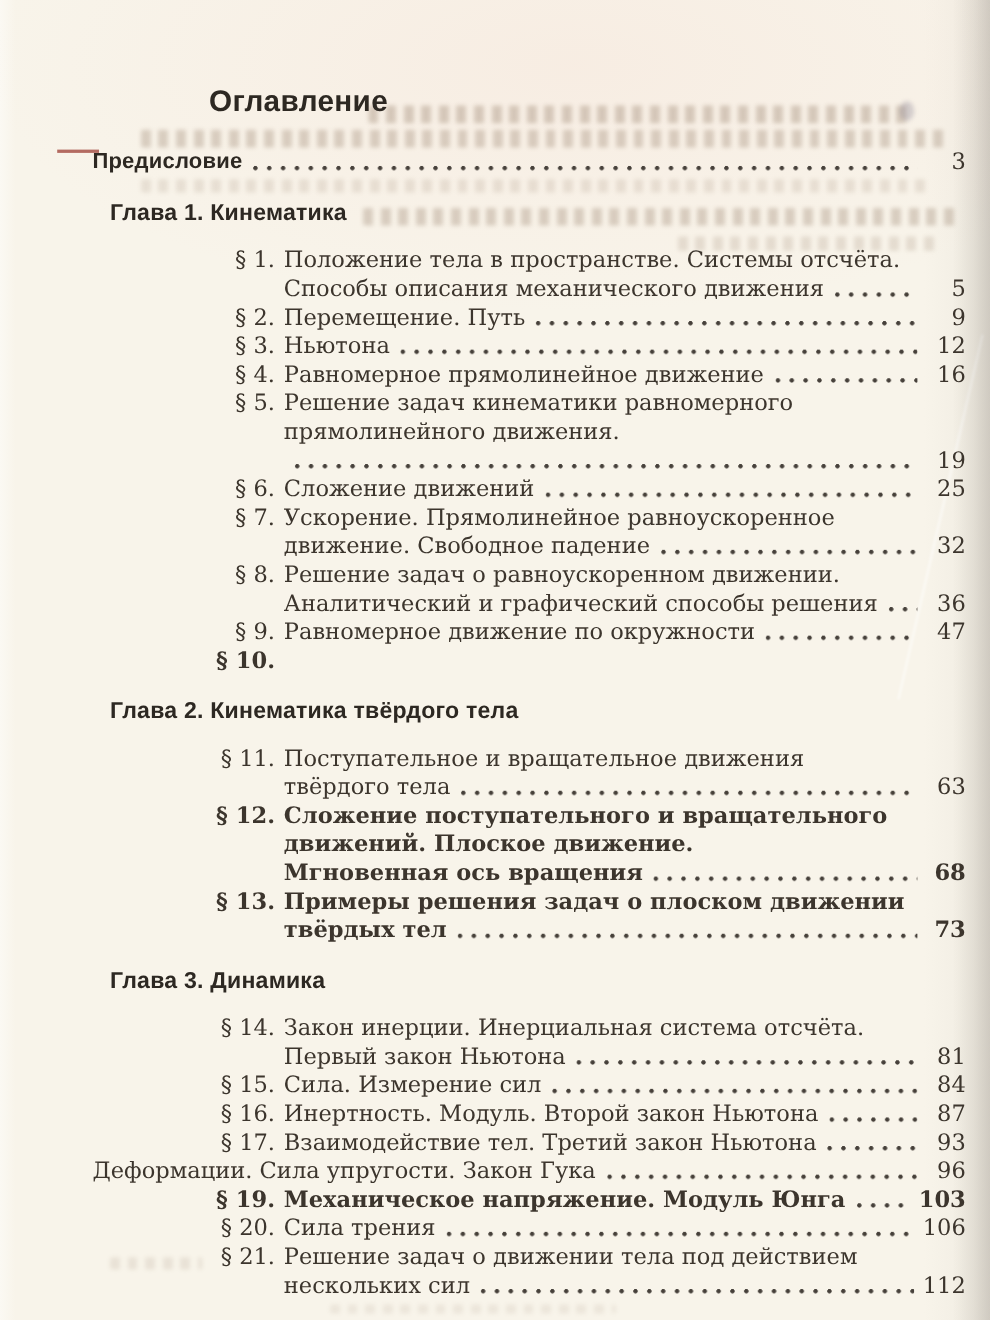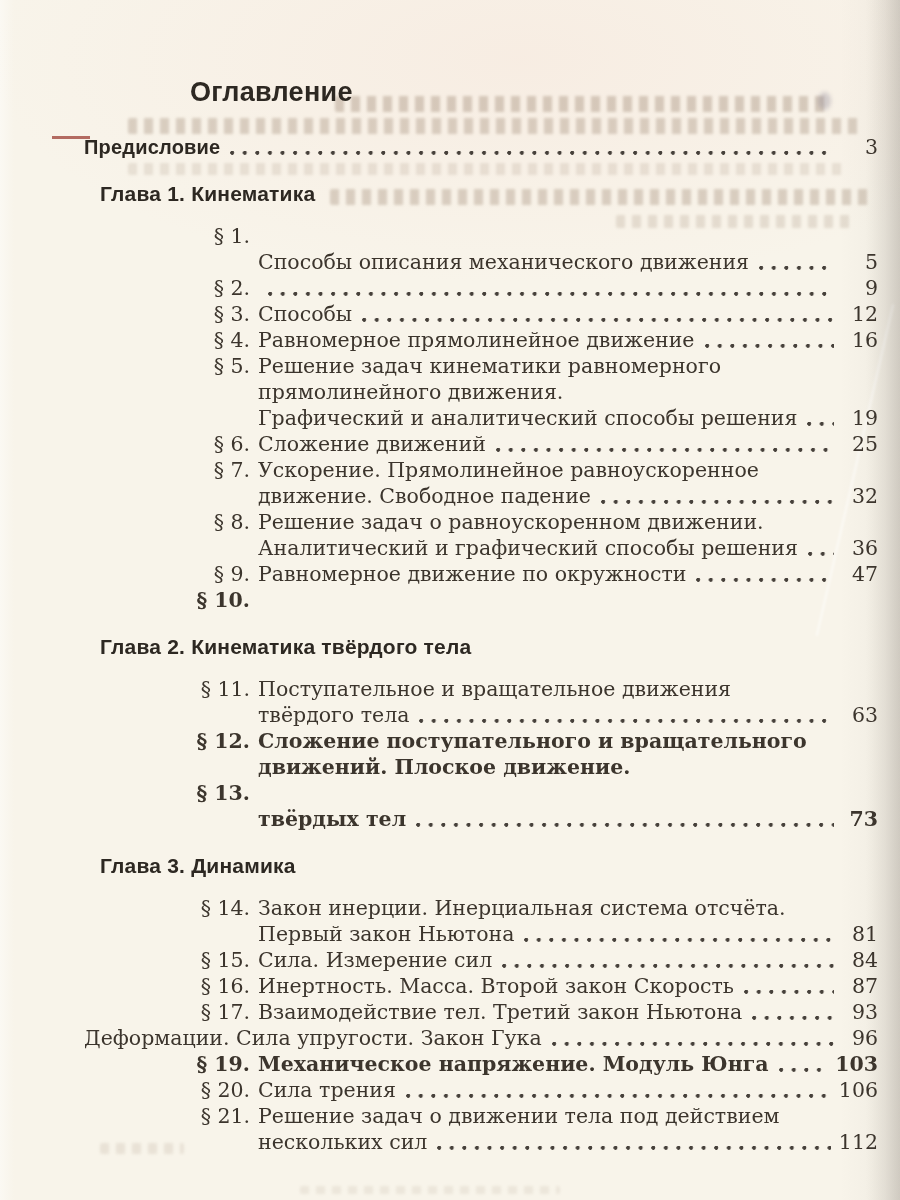--- a/index.html
+++ b/index.html
@@ -105,44 +105,48 @@
         <span class="pagenum">3</span>
       </span>
     </div>
 
     <div id="chapters">
         <section class="chapter">
           <h2 class="chapter-title">Глава 1. Кинематика</h2>
           <div class="toc-entry">
             <div class="toc-row">
               <span class="num">§ 1.</span>
+              <span class="body">
+                <span class="txt">Положение тела в пространстве. Системы отсчёта.</span>
+              </span>
             </div>
             <div class="toc-row">
               <span class="num"></span>
               <span class="body">
                 <span class="txt">Способы описания механического движения</span>
                 <span class="leader"></span>
                 <span class="pagenum">5</span>
               </span>
             </div>
           </div>
           <div class="toc-entry">
             <div class="toc-row">
               <span class="num">§ 2.</span>
               <span class="body">
+                <span class="txt">Перемещение. Путь</span>
                 <span class="leader"></span>
                 <span class="pagenum">9</span>
               </span>
             </div>
           </div>
           <div class="toc-entry">
             <div class="toc-row">
               <span class="num">§ 3.</span>
               <span class="body">
-                <span class="txt">Способы</span>
+                <span class="txt">Ньютона</span>
                 <span class="leader"></span>
                 <span class="pagenum">12</span>
               </span>
             </div>
           </div>
           <div class="toc-entry">
             <div class="toc-row">
               <span class="num">§ 4.</span>
               <span class="body">
                 <span class="txt">Равномерное прямолинейное движение</span>
@@ -160,21 +164,20 @@
             </div>
             <div class="toc-row">
               <span class="num"></span>
               <span class="body">
                 <span class="txt">прямолинейного движения.</span>
               </span>
             </div>
             <div class="toc-row">
               <span class="num"></span>
               <span class="body">
-                <span class="txt">Графический и аналитический способы решения</span>
                 <span class="leader"></span>
                 <span class="pagenum">19</span>
               </span>
             </div>
           </div>
           <div class="toc-entry">
             <div class="toc-row">
               <span class="num">§ 6.</span>
               <span class="body">
                 <span class="txt">Сложение движений</span>
@@ -255,24 +258,35 @@
               <span class="body">
                 <span class="txt">Сложение поступательного и вращательного</span>
               </span>
             </div>
             <div class="toc-row bold">
               <span class="num"></span>
               <span class="body">
                 <span class="txt">движений. Плоское движение.</span>
               </span>
             </div>
+            <div class="toc-row bold">
+              <span class="num"></span>
+              <span class="body">
+                <span class="txt">Мгновенная ось вращения</span>
+                <span class="leader"></span>
+                <span class="pagenum">68</span>
+              </span>
+            </div>
           </div>
           <div class="toc-entry">
             <div class="toc-row bold">
               <span class="num">§ 13.</span>
+              <span class="body">
+                <span class="txt">Примеры решения задач о плоском движении</span>
+              </span>
             </div>
             <div class="toc-row bold">
               <span class="num"></span>
               <span class="body">
                 <span class="txt">твёрдых тел</span>
                 <span class="leader"></span>
                 <span class="pagenum">73</span>
               </span>
             </div>
           </div>
@@ -302,21 +316,21 @@
                 <span class="txt">Сила. Измерение сил</span>
                 <span class="leader"></span>
                 <span class="pagenum">84</span>
               </span>
             </div>
           </div>
           <div class="toc-entry">
             <div class="toc-row">
               <span class="num">§ 16.</span>
               <span class="body">
-                <span class="txt">Инертность. Масса. Второй закон Скорость</span>
+                <span class="txt">Инертность. Модуль. Второй закон Ньютона</span>
                 <span class="leader"></span>
                 <span class="pagenum">87</span>
               </span>
             </div>
           </div>
           <div class="toc-entry">
             <div class="toc-row">
               <span class="num">§ 17.</span>
               <span class="body">
                 <span class="txt">Взаимодействие тел. Третий закон Ньютона</span>

